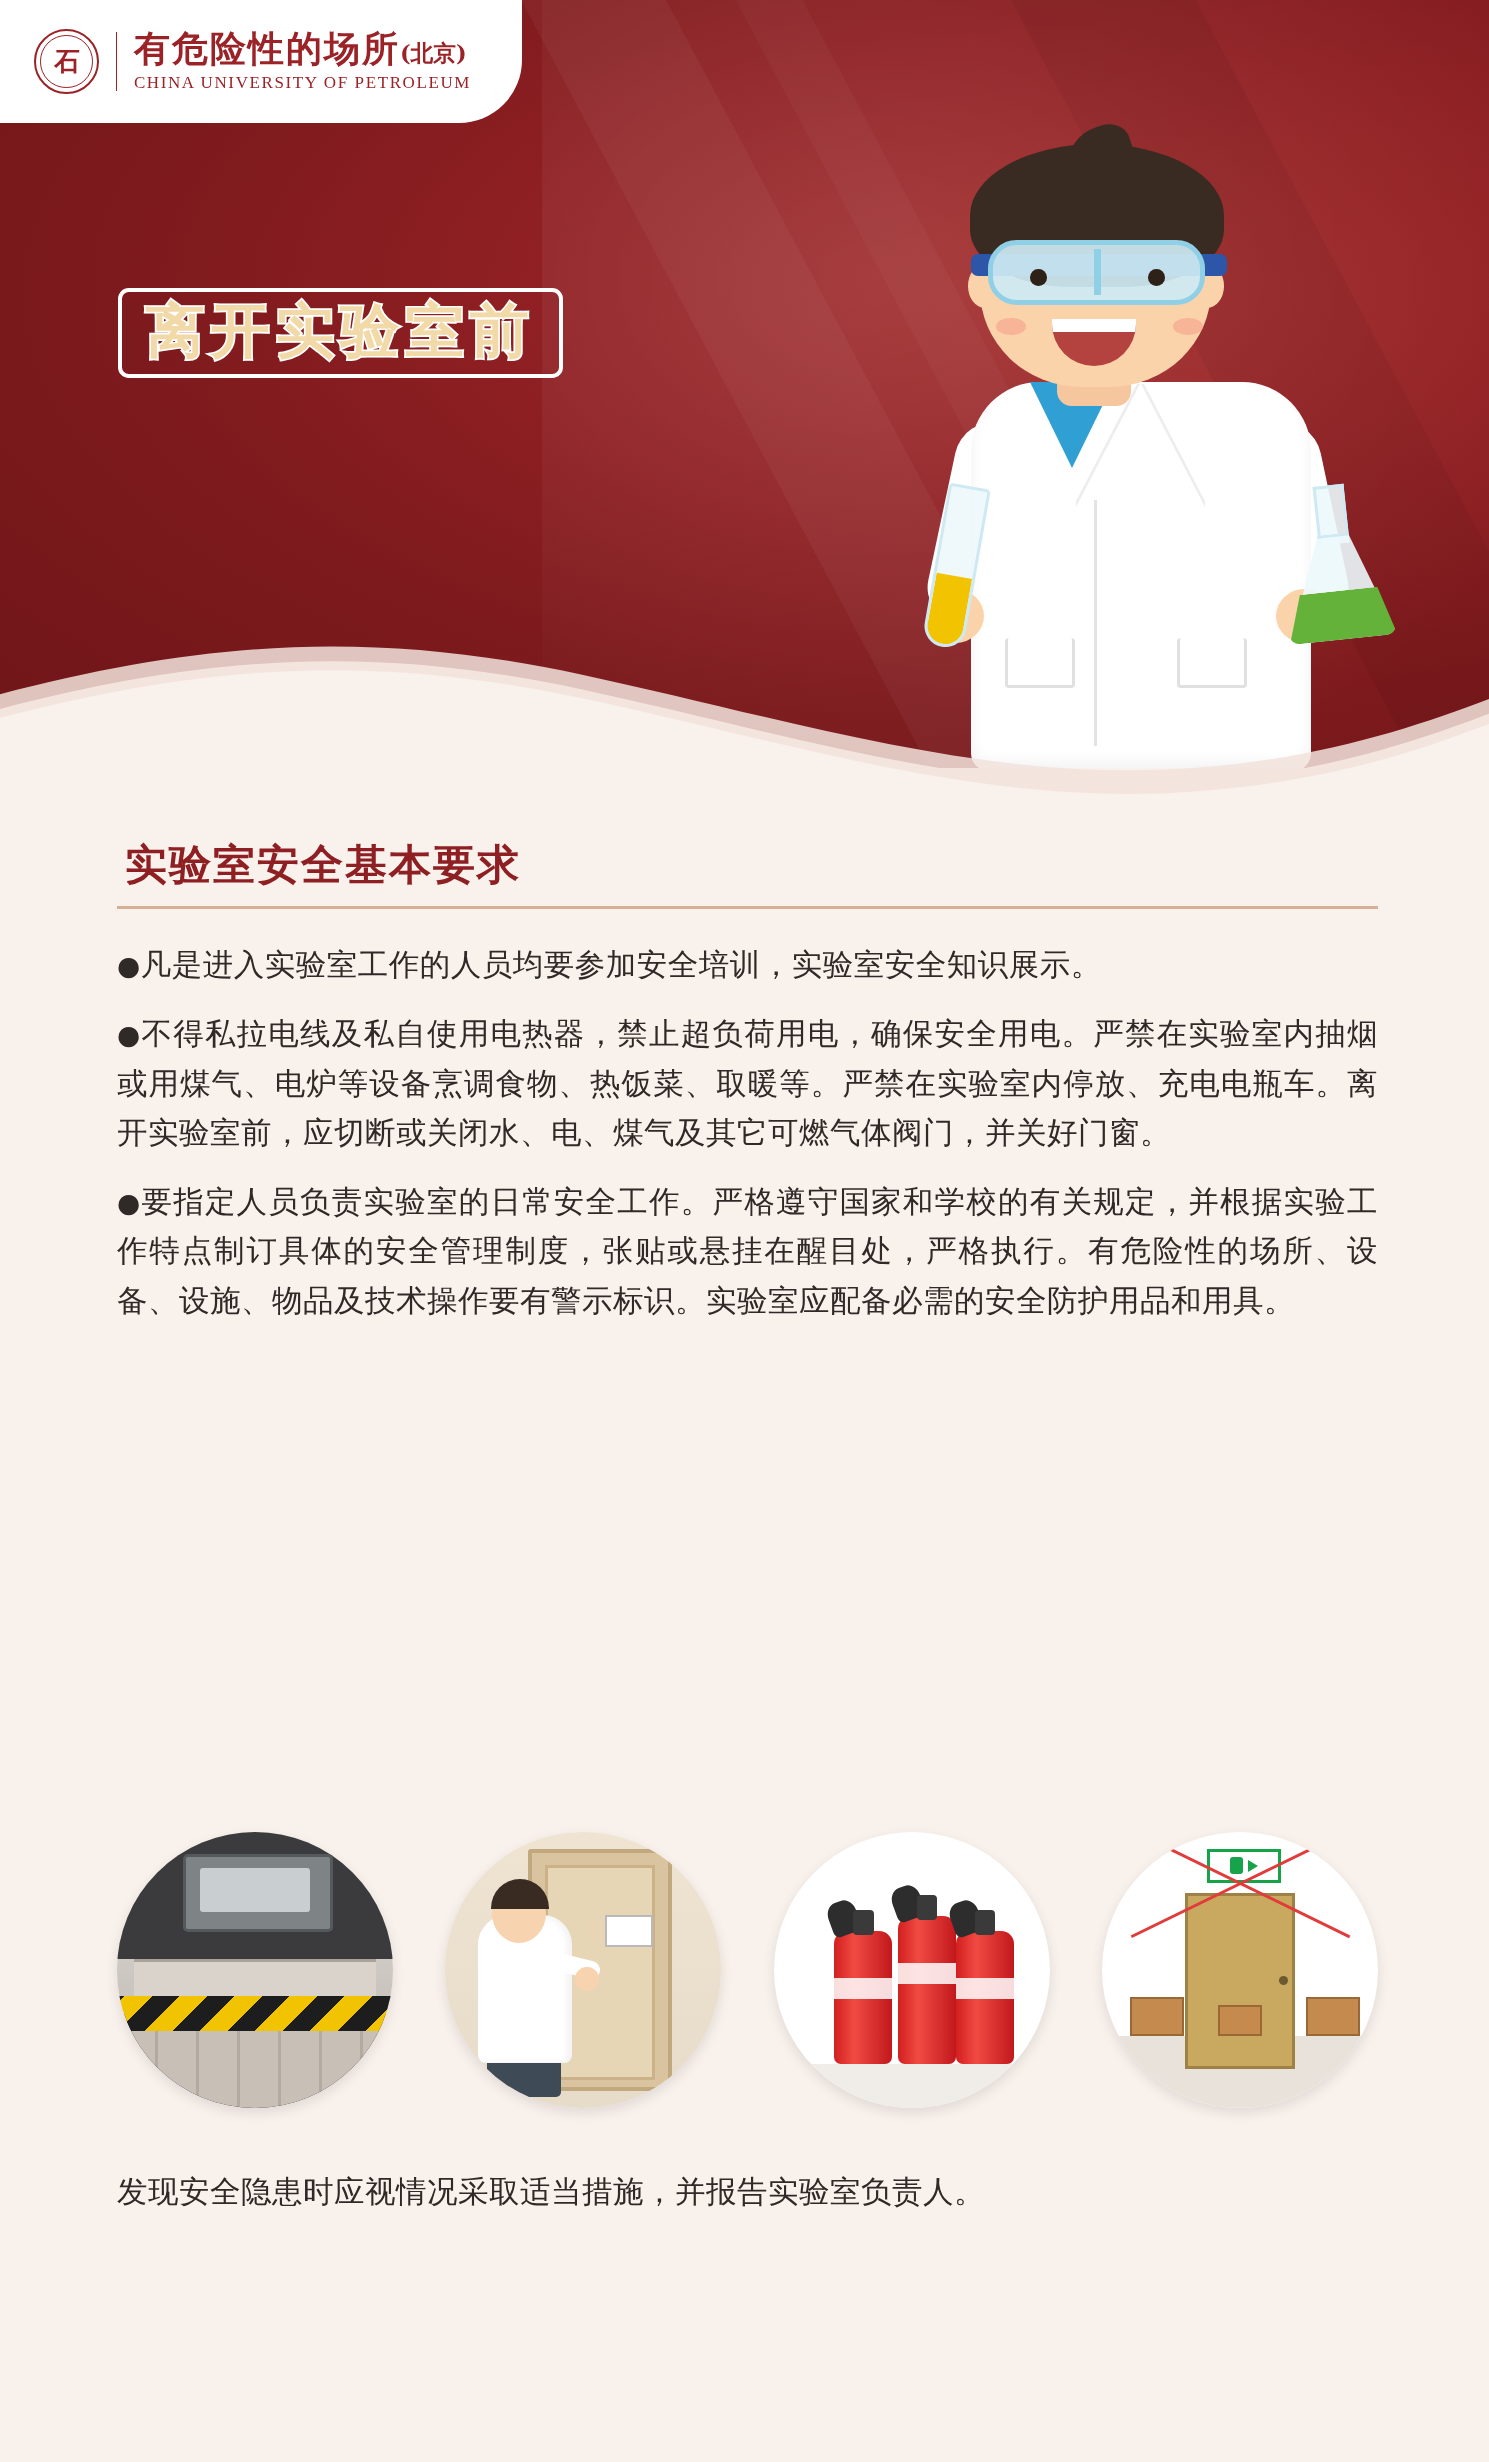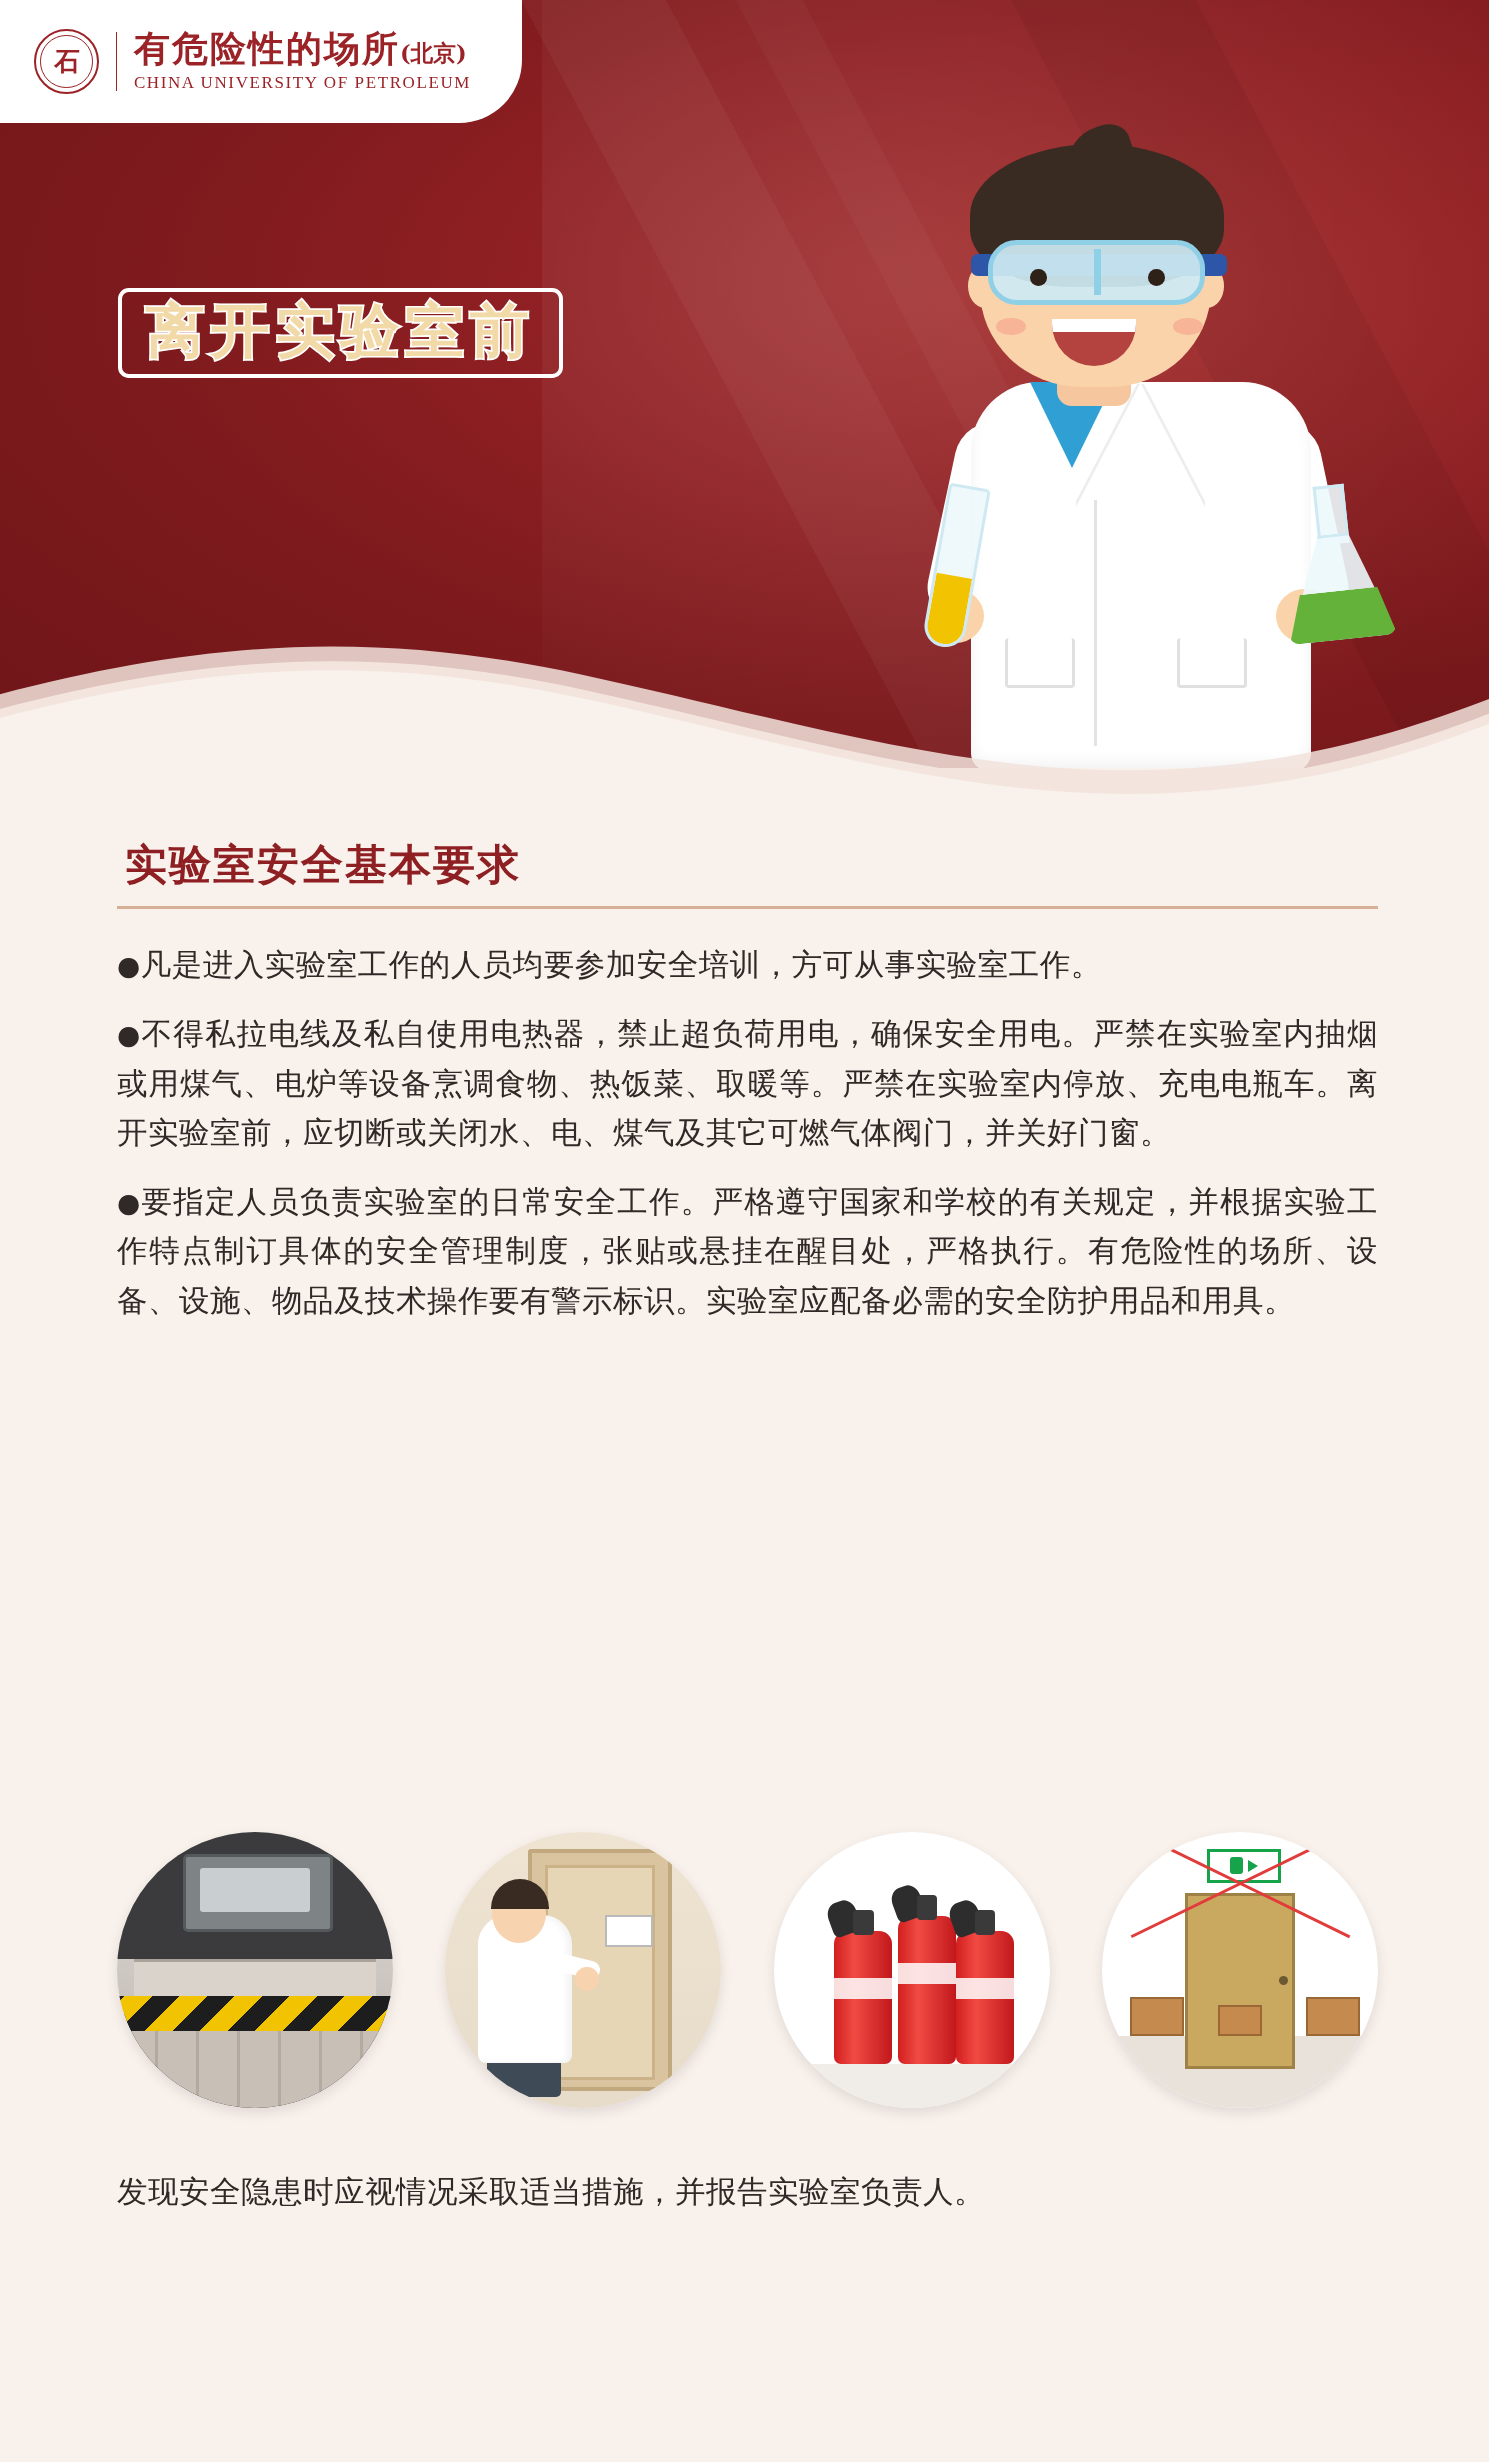--- a/index.html
+++ b/index.html
@@ -634,21 +634,21 @@
   <svg class="wave-top" viewBox="0 0 3024 420" preserveAspectRatio="none">
     <path d="M0,150 C420,40 760,20 1180,110 C1620,205 2000,330 2420,300 C2680,282 2870,218 3024,160 L3024,420 L0,420 Z" fill="#f9f1ec"></path>
     <path d="M0,120 C420,10 760,-10 1180,80 C1620,175 2000,300 2420,270 C2680,252 2870,188 3024,130 L3024,180 C2870,240 2680,300 2420,318 C2000,348 1620,222 1180,128 C760,38 420,58 0,168 Z" fill="#f2e3dc" opacity="0.85"></path>
   </svg>
 
   <div class="content">
     <div class="section-title">实验室安全基本要求</div>
     <div class="title-rule"></div>
 
     <div class="paras">
-      <div class="para"><span class="bullet">●</span><span>凡是进入实验室工作的人员均要参加安全培训，方可从事实验室工作。</span></div>
+      <div class="para"><span class="bullet">●</span><span>凡是进入实验室工作的人员均要参加安全培训，实验室安全知识展示。</span></div>
       <div class="para"><span class="bullet">●</span><span>不得私拉电线及私自使用电热器，禁止超负荷用电，确保安全用电。严禁在实验室内抽烟或用煤气、电炉等设备烹调食物、热饭菜、取暖等。严禁在实验室内停放、充电电瓶车。离开实验室前，应切断或关闭水、电、煤气及其它可燃气体阀门，并关好门窗。</span></div>
       <div class="para"><span class="bullet">●</span><span>要指定人员负责实验室的日常安全工作。严格遵守国家和学校的有关规定，并根据实验工作特点制订具体的安全管理制度，张贴或悬挂在醒目处，严格执行。有危险性的场所、设备、设施、物品及技术操作要有警示标识。实验室应配备必需的安全防护用品和用具。</span></div>
     </div>
 
     <div class="photos" style="top: 995px;">
 
       <div class="photo p1">
         <div class="wall"></div>
         <div class="hood"></div>
         <div class="hoodglass"></div>

